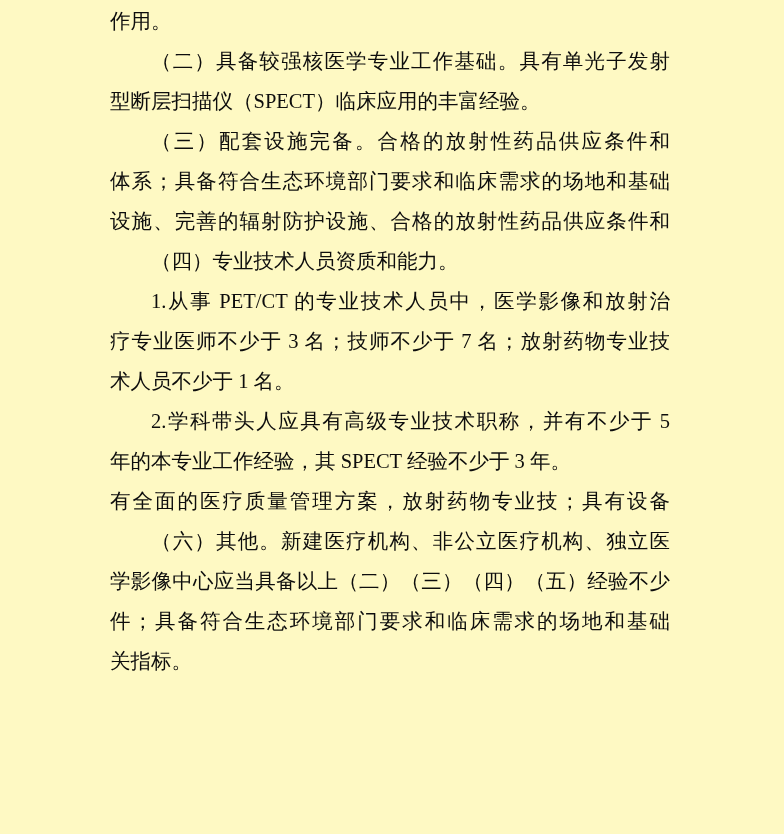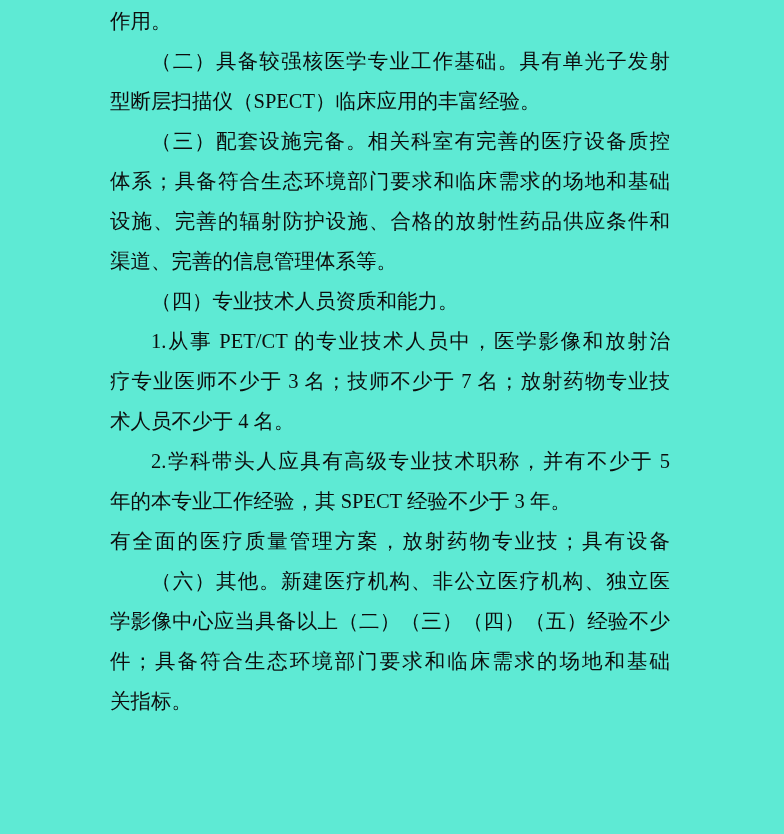--- a/index.html
+++ b/index.html
@@ -10,21 +10,21 @@
     width: 784px;
     height: 834px;
     background: #ffffff;
     overflow: hidden;
   }
   .page {
     box-sizing: border-box;
     width: 784px;
     height: 834px;
     padding: 1px 114px 16px 110px;
-    background: #5eead4;
+    background: #fef9c3;
   }
   .paragraph {
     margin: 0;
   }
   .line {
     height: 40px;
     line-height: 40px;
     overflow: hidden;
     font-size: 20.5px;
     color: #0d0d0d;
@@ -46,32 +46,31 @@
 <div class="page">
   <div id="doc" style="color: rgb(13, 13, 13);">
       <div class="paragraph">
         <div class="line para-end">作用。</div>
       </div>
       <div class="paragraph">
         <div class="line indent">（二）具备较强核医学专业工作基础。具有单光子发射</div>
         <div class="line para-end">型断层扫描仪（SPECT）临床应用的丰富经验。</div>
       </div>
       <div class="paragraph">
-        <div class="line indent">（三）配套设施完备。相关科室有完善的医疗设备质控</div>
+        <div class="line indent">（三）配套设施完备。合格的放射性药品供应条件和</div>
         <div class="line">体系；具备符合生态环境部门要求和临床需求的场地和基础</div>
         <div class="line">设施、完善的辐射防护设施、合格的放射性药品供应条件和</div>
-        <div class="line para-end">渠道、完善的信息管理体系等。</div>
       </div>
       <div class="paragraph">
         <div class="line indent para-end">（四）专业技术人员资质和能力。</div>
       </div>
       <div class="paragraph">
         <div class="line indent">1.从事 PET/CT 的专业技术人员中，医学影像和放射治</div>
         <div class="line">疗专业医师不少于 3 名；技师不少于 7 名；放射药物专业技</div>
-        <div class="line para-end">术人员不少于 4 名。</div>
+        <div class="line para-end">术人员不少于 1 名。</div>
       </div>
       <div class="paragraph">
         <div class="line indent">2.学科带头人应具有高级专业技术职称，并有不少于 5</div>
         <div class="line para-end">年的本专业工作经验，其 SPECT 经验不少于 3 年。</div>
       </div>
       <div class="paragraph">
         <div class="line">有全面的医疗质量管理方案，放射药物专业技；具有设备</div>
       </div>
       <div class="paragraph">
         <div class="line indent">（六）其他。新建医疗机构、非公立医疗机构、独立医</div>

